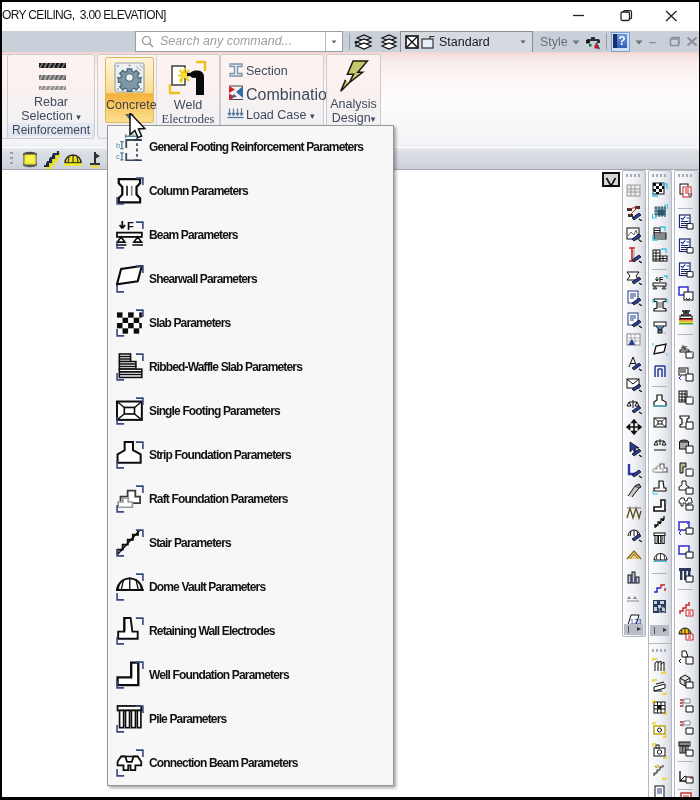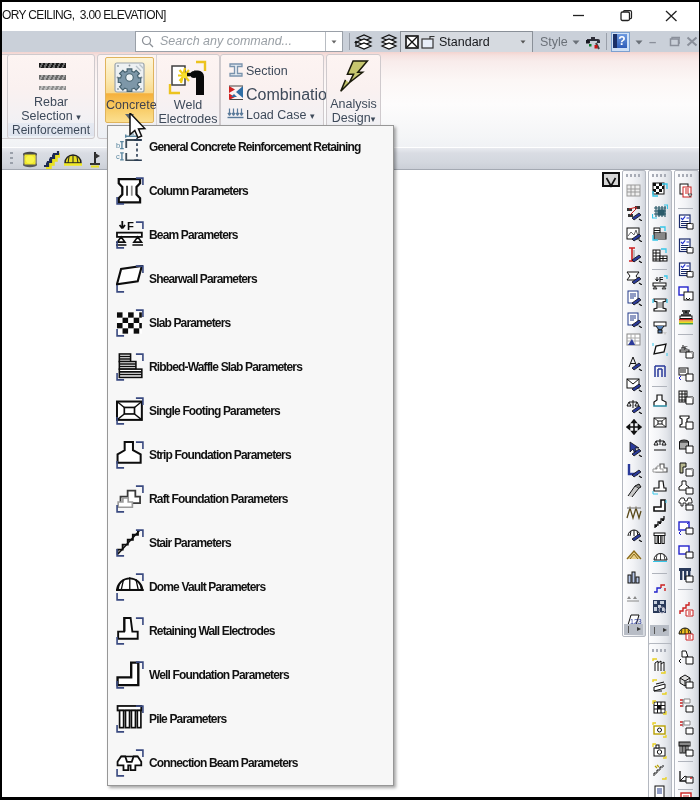--- a/index.html
+++ b/index.html
@@ -170,21 +170,21 @@
           <g stroke="#f0cc14" stroke-width="2.2">
             <path d="M18 9 L14 24 M11 16.5 L23 16.5 M12.5 11 L22 22 M22 11 L12.5 22"></path>
           </g>
           <circle cx="17.5" cy="16.5" r="2.6" fill="#f6de2a"></circle>
           <path d="M20 15.5 H26" stroke="#0a0a0a" stroke-width="3.4"></path>
           <circle cx="27" cy="15.5" r="3.6" fill="#0a0a0a"></circle>
           <path d="M27 11.5 H31 A6 6 0 0 1 37 17.5 V36 H29 V18 Z" fill="#0a0a0a"></path>
         </g>
       </svg>
     <div class="abs rbtn-text" style="left:59px;width:62px;top:43px;">Weld</div>
-    <div class="abs rbtn-text" style="left:59px;width:62px;top:57px;">Electrodes</div>
+    <div class="abs rbtn-text" style="left:59px;width:62px;top:57px;font-family:Liberation Serif, serif;">Electrodes</div>
   </div>
 
   <div class="abs" style="left:103px;top:5px;width:47px;height:64px;border:1px solid #e0b45c;border-radius:2px;background:linear-gradient(180deg,#fdf5da 0%,#fbe7ae 35%,#f9d98c 54%,#f5b03c 56%,#f8c85e 75%,#fbdf90 100%);">
     <div class="abs" style="left:0;width:100%;top:40px;text-align:center;font-size:12.5px;color:#41424d;">Concrete</div>
     <svg class="abs" style="left:19px;top:56px" width="9" height="6">
         <path d="M0 0 H9 L4.5 5.5 Z" fill="#5a6570"></path>
       </svg>
   </div>
   <svg class="abs" style="left:110px;top:8px" width="35" height="35" id="ic-gear">
       <g>
@@ -888,21 +888,21 @@
             <text x="0" y="13.5" font-size="7" fill="#5b87a0">b</text>
             <path d="M5.5 18.5 V25 M3.8 18.5 H7.2 M3.8 25 H7.2" stroke="#5b87a0" stroke-width="1.3"></path>
             <text x="0" y="24.5" font-size="7" fill="#5b87a0">c</text>
             <path d="M9.5 14 V6.5 H21" stroke="#3d4c58" stroke-width="1.7"></path>
             <path d="M9.5 18.5 V25.5 H21" stroke="#3d4c58" stroke-width="1.7"></path>
             <path d="M19.5 4.5 V27" stroke="#2a3c52" stroke-width="1.5" stroke-dasharray="2.6 2.4"></path>
             <path d="M17 6.5 H24 M17 25.5 H24" stroke="#2a3c52" stroke-width="1.9"></path>
           </g>
         </g>
       </svg>
-      <div class="txt">General Concrete Reinforcement Retaining</div>
+      <div class="txt">General Footing Reinforcement Parameters</div>
     </div>
     <div class="mi" style="top:44px">
       <svg class="ictr" viewBox="0 0 26 26" width="28" height="28">
         <g transform="translate(13,13) scale(1.1) translate(-13,-13)">
           <path d="M3.5 3 H21.5 V6.5 L18.5 9.5 V16 L21.5 19 V22.5 H3.5 V19 L6.5 16 V9.5 L3.5 6.5 Z" fill="#fff" stroke="#0d0d0d" stroke-width="1.9"></path>
           <path d="M10.5 8.5 V17" stroke="#2a2a2a" stroke-width="1.5"></path>
           <path d="M14.5 8.5 V17" stroke="#909090" stroke-width="1.5"></path>
         </g>
         <path d="M18.5 1 H25 V7.5" stroke="#3a4a80" stroke-width="1.5" fill="none"></path>
         <path d="M1 18.5 V25 H7.5" stroke="#3a4a80" stroke-width="1.5" fill="none"></path>

